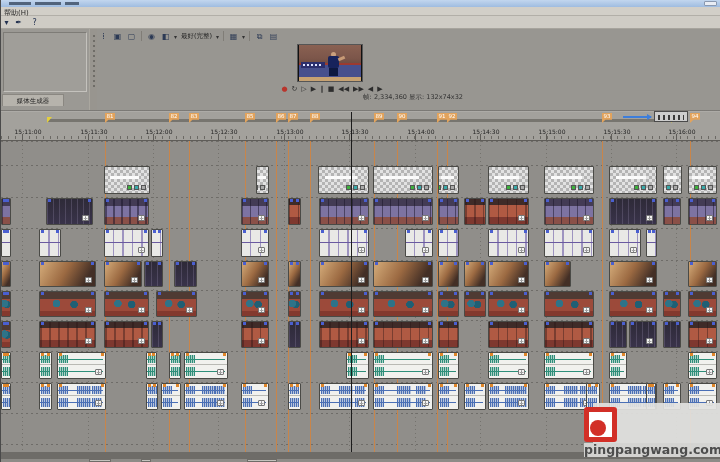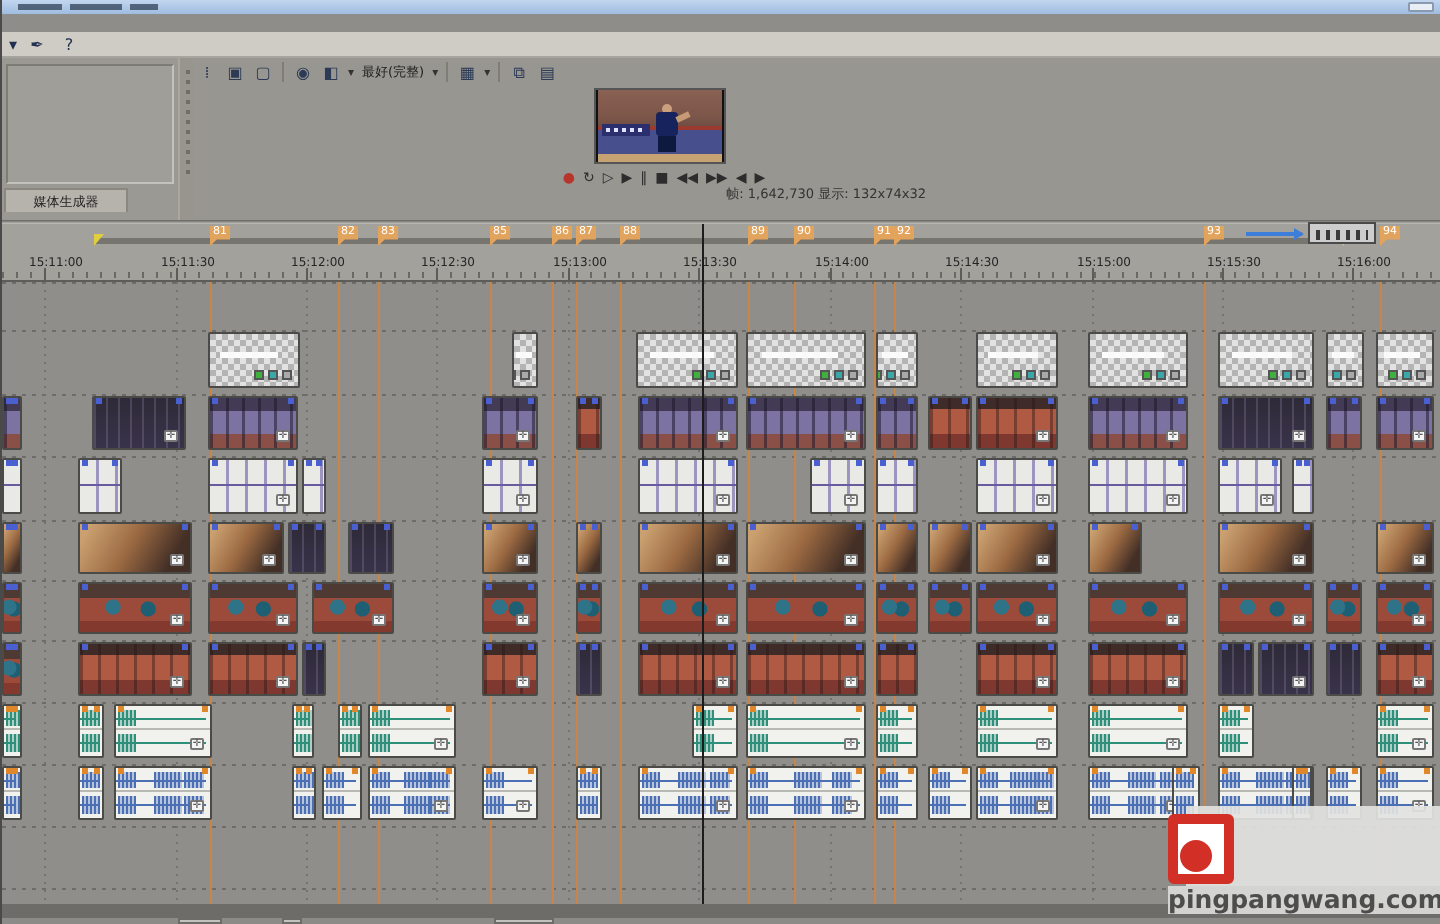--- a/index.html
+++ b/index.html
@@ -148,20 +148,23 @@
 
 <div id="stage">
 
   <div id="titlebar">
     <span class="tb-smudge" style="left:8px;width:22px"></span>
     <span class="tb-smudge" style="left:34px;width:26px"></span>
     <span class="tb-smudge" style="left:64px;width:14px"></span>
     <span id="win-btn"></span>
   </div>
 
+  <div id="menubar">
+    <span class="menu-item">帮助(H)</span>
+  </div>
 
   <div id="maintoolbar">
       <div class="mt-icon" style="left: 0px;">▾</div>
       <div class="mt-icon" style="left: 12px;">✒</div>
       <div class="mt-icon" style="left: 28px;">?</div>
     </div>
 
   <div id="workarea">
     <div id="left-panel">
       <div id="left-panel-inner"></div>
@@ -209,21 +212,21 @@
         <div class="tr-icon">▷</div>
         <div class="tr-icon">▶</div>
         <div class="tr-icon">‖</div>
         <div class="tr-icon">■</div>
         <div class="tr-icon">◀◀</div>
         <div class="tr-icon">▶▶</div>
         <div class="tr-icon">◀</div>
         <div class="tr-icon">▶</div>
       </div>
 
-    <div id="stats-right"><span>帧:</span> <span>1,642,730</span>
+    <div id="stats-right"><span>帧:</span> <span>2,334,360</span>
 <span>显示:</span> <span>132x74x32</span></div>
   </div>
 
   <div id="divider"></div>
 
   <div id="markerbar">
     <div id="loopbar" style="left: 46px; width: 625px;"></div>
   <div class="loop-tri l" style="left: 46px;"></div>
       <div class="loop-tri r" style="left: 666px;"></div>
       <div class="mflag" style="left: 104px;">81</div>

